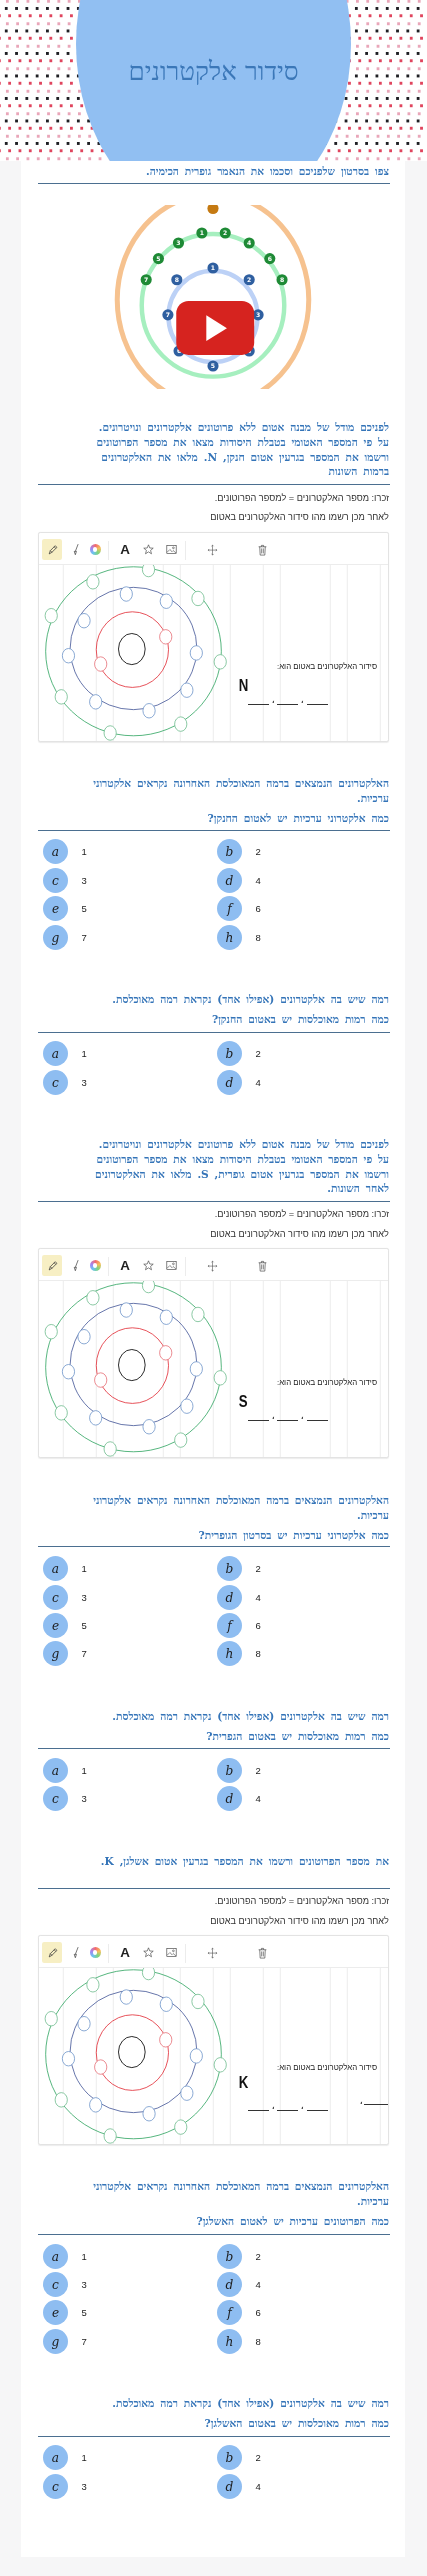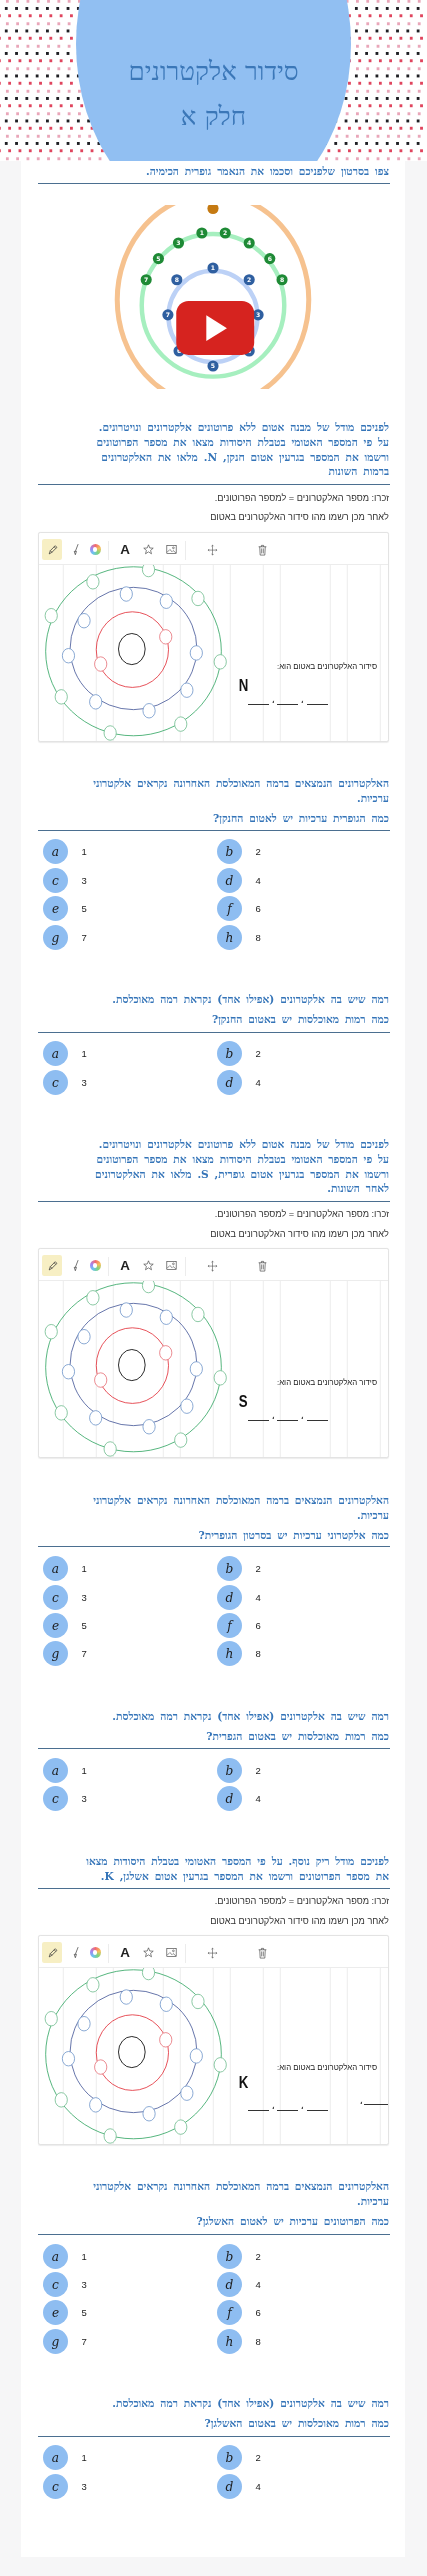--- a/index.html
+++ b/index.html
@@ -50,21 +50,20 @@
   .opt-text { margin-left: 13.4px; font-size: 9.5px; color: #222; font-family: "Liberation Sans", sans-serif; }
   .qmark { color: #3474b8; }
 </style>
 </head>
 <body>
 
 <div class="banner">
   <div class="banner-circle"></div>
   <div class="banner-title">
     <div>סידור אלקטרונים</div>
-    <div>חלק א</div>
   </div>
 </div>
 
 <div class="card"></div>
 
 <div class="h-blue" style="top:164px;">צפו בסרטון שלפניכם וסכמו את הנאמר גופרית הכימיה.</div>
 <div class="rule" style="top:183px;"></div>
 
 <div class="video">
   <svg width="206" height="184" viewBox="0 0 370 330">
@@ -201,21 +200,21 @@
     <div class="comma" style="left: 233px; top: 132px;">،</div>
     <div class="blank" style="left: 238px; width: 21px; top: 139px;"></div>
     <div class="comma" style="left: 262px; top: 132px;">،</div>
     <div class="blank" style="left: 268px; width: 21px; top: 139px;"></div>
   </div>
 </div>
 
 <div class="h-blue" style="top:776px;">
   <div>האלקטרונים הנמצאים ברמה המאוכלסת האחרונה נקראים אלקטרוני</div>
   <div>ערכיות.</div>
-  <div style="margin-top:5.6px;"><span>כמה הגופרית ערכיות יש לאטום החנקן</span><span class="qmark">?</span></div>
+  <div style="margin-top:5.6px;"><span>כמה אלקטרוני ערכיות יש לאטום החנקן</span><span class="qmark">?</span></div>
 </div>
 <div class="rule" style="top:830px;"></div>
 <div id="opts-2">
     <div class="opt" style="left: 43px; top: 839px;">
       <div class="opt-badge">a</div>
       <div class="opt-text">1</div>
     </div>
     <div class="opt" style="left: 217px; top: 839px;">
       <div class="opt-badge">b</div>
       <div class="opt-text">2</div>
@@ -421,21 +420,20 @@
       <div class="opt-badge">c</div>
       <div class="opt-text">3</div>
     </div>
     <div class="opt" style="left: 217px; top: 1786px;">
       <div class="opt-badge">d</div>
       <div class="opt-text">4</div>
     </div>
   </div>
 
 <div class="h-blue" style="top:1854px;">
-  <div>לפניכם מודל ריק נוסף. על פי המספר האטומי בטבלת היסודות מצאו</div>
   <div>את מספר הפרוטונים ורשמו את המספר בגרעין אטום אשלגן, K.</div>
 </div>
 <div class="rule" style="top:1888px;"></div>
 <div class="p-plain" style="top:1896px;">זכרו: מספר האלקטרונים = למספר הפרוטונים.</div>
 <div class="p-plain" style="top:1916px;">לאחר מכן רשמו מהו סידור האלקטרונים באטום</div>
 
 <div class="board" style="top:1935px; height:210px;" id="board-k">
   <div class="tb">
     <div class="tb-btn active" style="left:3.3px;">
       <svg width="11" height="12.2" viewBox="0 0 20 22">

